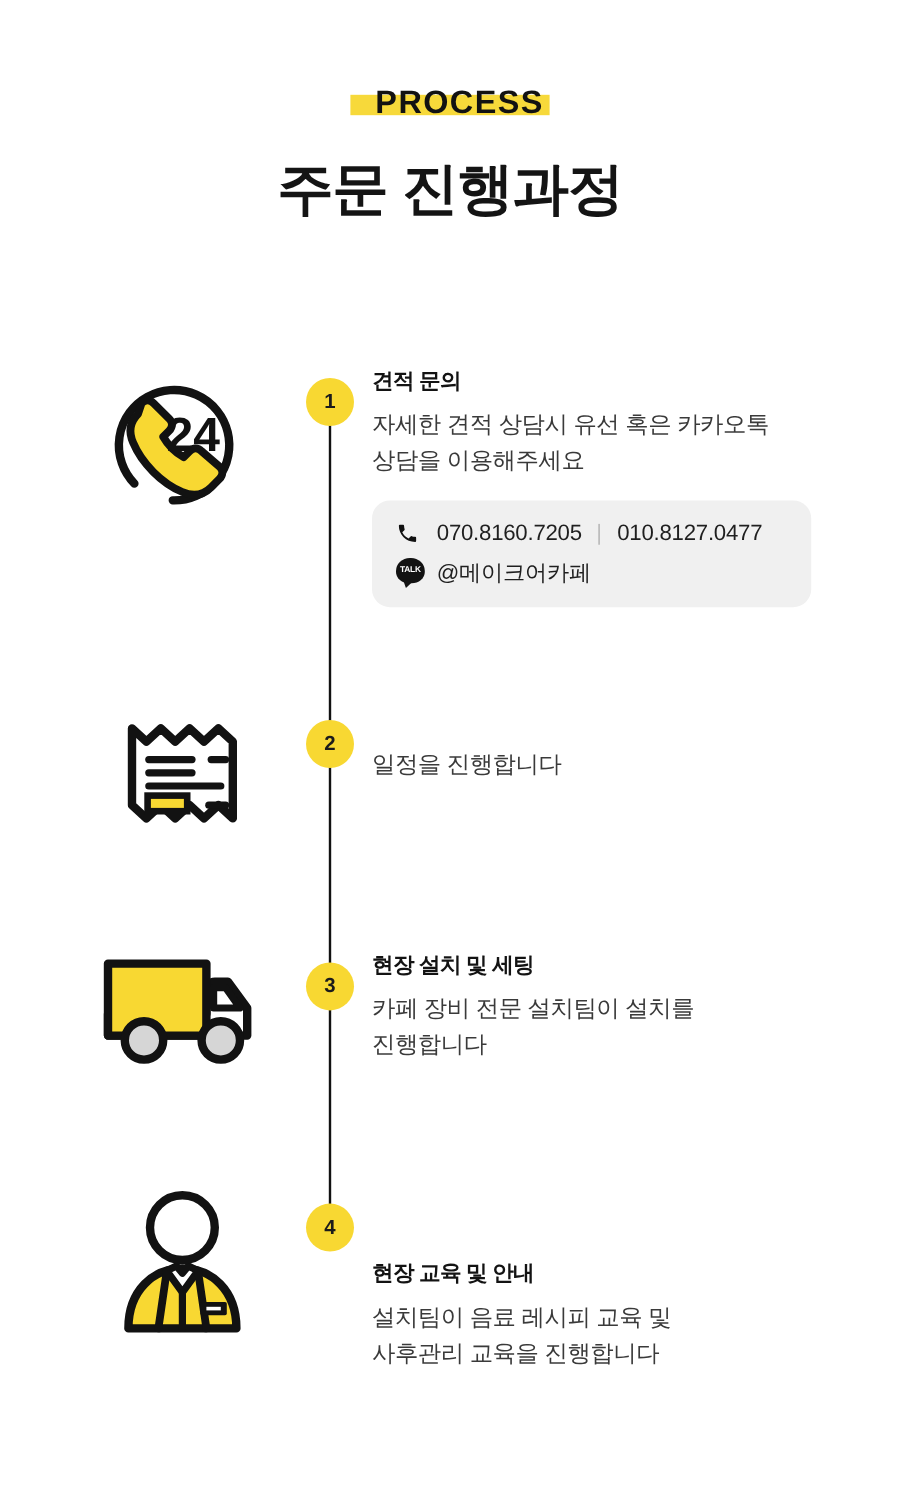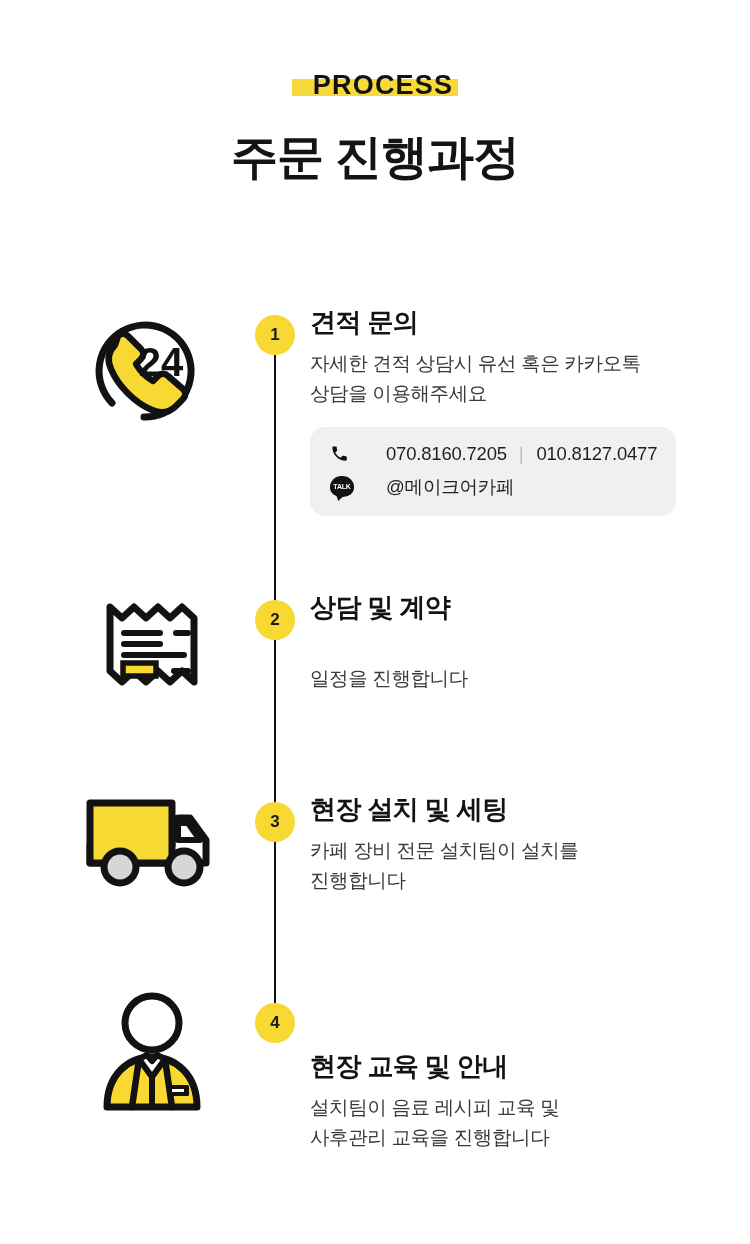--- a/index.html
+++ b/index.html
@@ -100,21 +100,21 @@
     font-weight: 600;
     color: #1b1b1b;
     z-index: 2;
   }
   .step-body {
     position: absolute;
     left: 310px;
     width: 400px;
   }
   .step-title {
-    font-size: 26px;
+    font-size: 18px;
     font-weight: 800;
     color: #131313;
     letter-spacing: -0.6px;
     line-height: 1.2;
     margin: 0 0 10px 0;
   }
   .step-desc {
     font-size: 19.5px;
     font-weight: 400;
     color: #3a3a3a;
@@ -127,23 +127,21 @@
   .contact-box {
     margin-top: 18px;
     width: 366px;
     background: #F0F0F0;
     border-radius: 15px;
     padding: 16px 22px 17px 20px;
     box-sizing: border-box;
   }
   .contact-row {
     display: flex;
-    align-items: center;
     margin-bottom: 9px;
-    gap: 22px;
   }
   .contact-row:last-child { margin-bottom: 0; }
   .contact-ico {
     width: 25px;
     min-width: 25px;
     height: 22px;
     display: flex;
     align-items: center;
     margin-right: 9px;
   }
@@ -266,21 +264,20 @@
         <rect x="31" y="78" width="33" height="13" fill="#F8D832" stroke="#121212" stroke-width="5.5"></rect>
         <line x1="82" y1="86" x2="96" y2="86" stroke="#121212" stroke-width="6" stroke-linecap="round"></line>
       </svg>
     </div>
 
     <div class="marker" style="top:15px;">
       <span>2</span>
     </div>
 
     <div class="step-body" style="top:7px;">
-      <h3 class="step-title">상담 및 계약</h3>
       <p class="step-desc">
         <br>
         <span>일정을 진행합니다</span>
       </p>
     </div>
   </div>
 
   <div class="step" style="top:490px;">
 
     <div class="step-icon" style="top:0px;">

